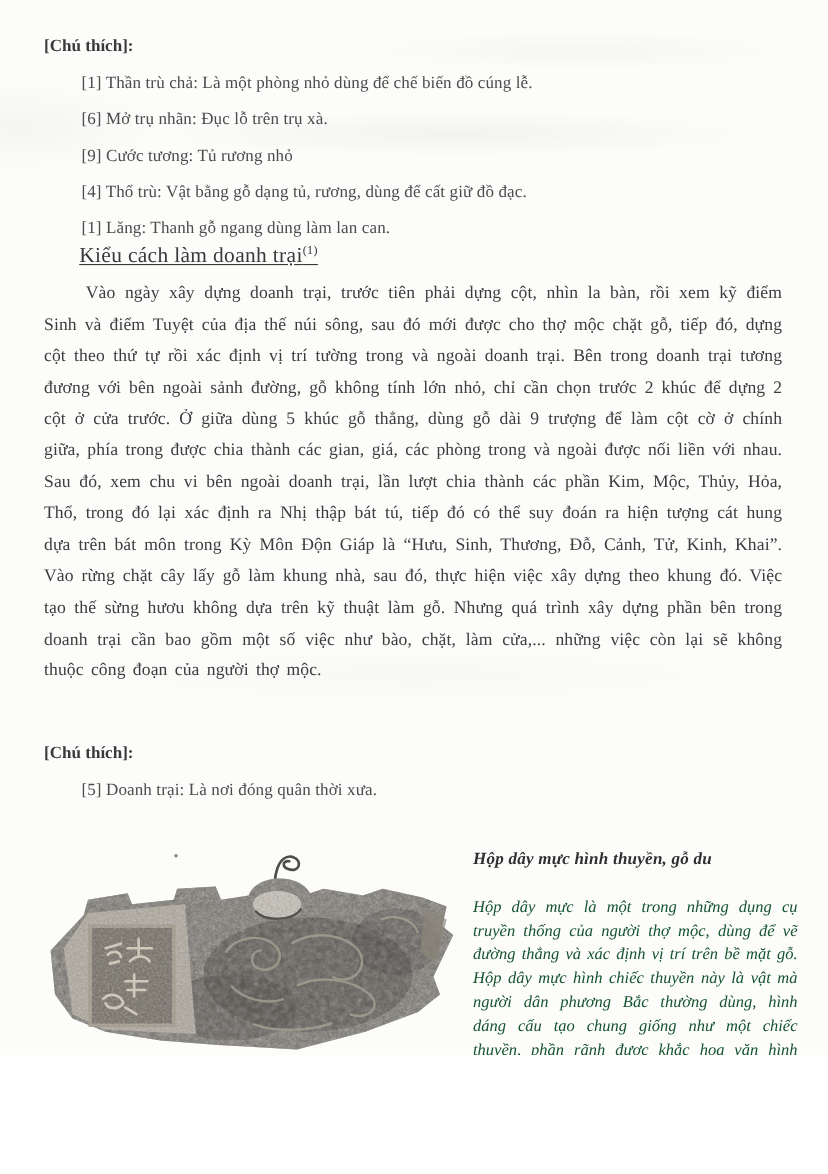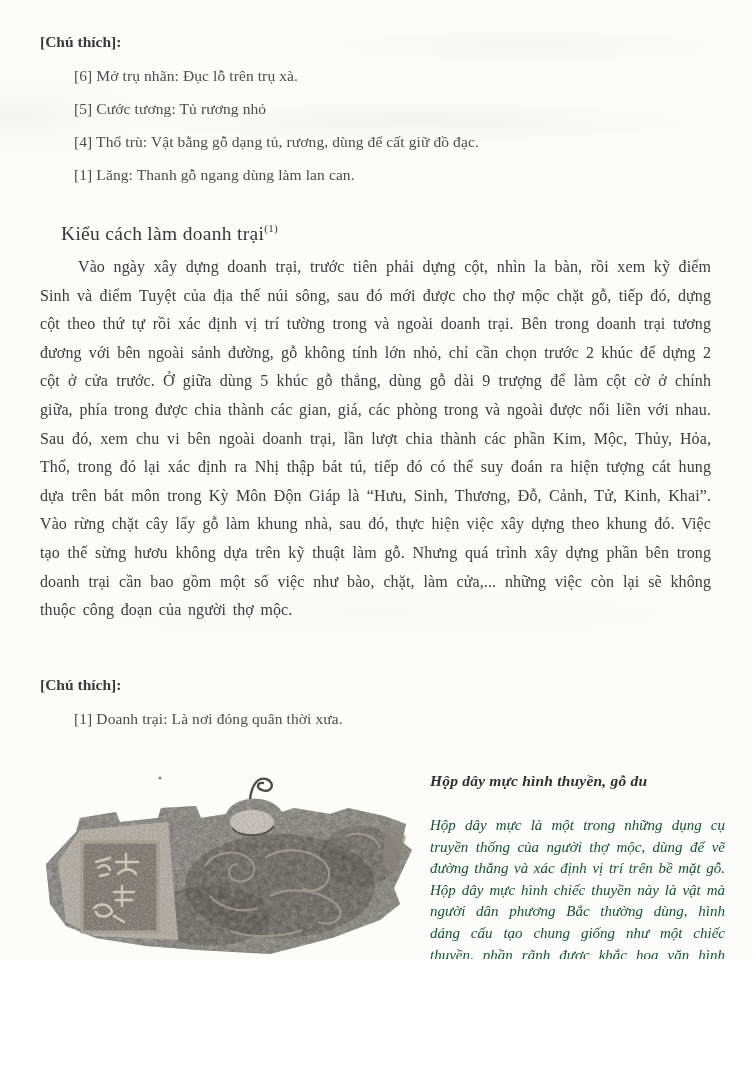--- a/index.html
+++ b/index.html
@@ -18,22 +18,22 @@
       radial-gradient(ellipse 500px 40px at 50% 64%, rgba(120,120,118,0.03), transparent 70%);
   }
 
   .notes { position:absolute; left:40px; right:46px; font-size:15.5px; color:#4c4c4c; }
   #notes1 { top:33px; }
   #notes2 { top:676px; }
   .nheading { font-weight:bold; font-size:15.5px; color:#3a3a3a; margin-bottom:15px; }
   .note-item { padding-left:34px; margin-bottom:13px; line-height:20px; letter-spacing:0.1px; }
 
   #section-heading {
-    position:absolute; top:222px; left:61px;
-    font-size:19.5px; color:#383838; letter-spacing:0.3px;
+    position:absolute; top:222px; left:72px;
+    font-size:19.5px; color:#383838; letter-spacing:0.3px;text-decoration:underline;
   }
   #section-heading sup { font-size:11px; }
 
   #main-para {
     position:absolute; top:253px; left:40px; right:42px;
     font-size:16px; line-height:28.6px; text-align:justify;
     text-indent:38px; color:#3c3c3c; word-spacing:2.5px; letter-spacing:0.1px;
   }
 
   #figure { position:absolute; top:766px; left:30px; right:28px; display:flex; }
@@ -61,35 +61,36 @@
     letter-spacing:0.5px;
   }
 </style>
 </head>
 <body>
 
 <div class="page">
 
   <div class="notes" id="notes1">
     <div class="nheading">[Chú thích]:</div>
+    <div class="note-item">[1] Thần trù chả: Là một phòng nhỏ dùng để chế biến đồ cúng lễ.</div>
     <div class="note-item">[6] Mở trụ nhãn: Đục lỗ trên trụ xà.</div>
-    <div class="note-item">[5] Cước tương: Tủ rương nhỏ</div>
+    <div class="note-item">[9] Cước tương: Tủ rương nhỏ</div>
     <div class="note-item">[4] Thổ trù: Vật bằng gỗ dạng tủ, rương, dùng để cất giữ đồ đạc.</div>
     <div class="note-item">[1] Lăng: Thanh gỗ ngang dùng làm lan can.</div>
   </div>
 
   <div id="section-heading">
     <span>Kiểu cách làm doanh trại</span><sup>(1)</sup>
   </div>
 
   <div id="main-para">Vào ngày xây dựng doanh trại, trước tiên phải dựng cột, nhìn la bàn, rồi xem kỹ điểm Sinh và điểm Tuyệt của địa thế núi sông, sau đó mới được cho thợ mộc chặt gỗ, tiếp đó, dựng cột theo thứ tự rồi xác định vị trí tường trong và ngoài doanh trại. Bên trong doanh trại tương đương với bên ngoài sảnh đường, gỗ không tính lớn nhỏ, chỉ cần chọn trước 2 khúc để dựng 2 cột ở cửa trước. Ở giữa dùng 5 khúc gỗ thẳng, dùng gỗ dài 9 trượng để làm cột cờ ở chính giữa, phía trong được chia thành các gian, giá, các phòng trong và ngoài được nối liền với nhau. Sau đó, xem chu vi bên ngoài doanh trại, lần lượt chia thành các phần Kim, Mộc, Thủy, Hỏa, Thổ, trong đó lại xác định ra Nhị thập bát tú, tiếp đó có thể suy đoán ra hiện tượng cát hung dựa trên bát môn trong Kỳ Môn Độn Giáp là “Hưu, Sinh, Thương, Đỗ, Cảnh, Tử, Kinh, Khai”. Vào rừng chặt cây lấy gỗ làm khung nhà, sau đó, thực hiện việc xây dựng theo khung đó. Việc tạo thế sừng hươu không dựa trên kỹ thuật làm gỗ. Nhưng quá trình xây dựng phần bên trong doanh trại cần bao gồm một số việc như bào, chặt, làm cửa,... những việc còn lại sẽ không thuộc công đoạn của người thợ mộc.</div>
 
   <div class="notes" id="notes2">
     <div class="nheading">[Chú thích]:</div>
-    <div class="note-item">[1] Doanh trại: Là nơi đóng quân thời xưa.</div>
+    <div class="note-item">[5] Doanh trại: Là nơi đóng quân thời xưa.</div>
   </div>
 
   <div id="figure">
     <div class="photo-wrap" role="img" aria-label="Ảnh hộp dây mực gỗ hình thuyền (boat-shaped ink line box photo)">
       <svg width="392" height="230" viewBox="0 0 392 230" xmlns="http://www.w3.org/2000/svg">
         <defs>
           <filter id="grain" x="-5%" y="-5%" width="110%" height="110%">
             <feTurbulence type="fractalNoise" baseFrequency="0.5" numOctaves="3" seed="11" result="n"></feTurbulence>
             <feColorMatrix in="n" type="saturate" values="0" result="g"></feColorMatrix>
             <feComposite in="g" in2="SourceGraphic" operator="in"></feComposite>

